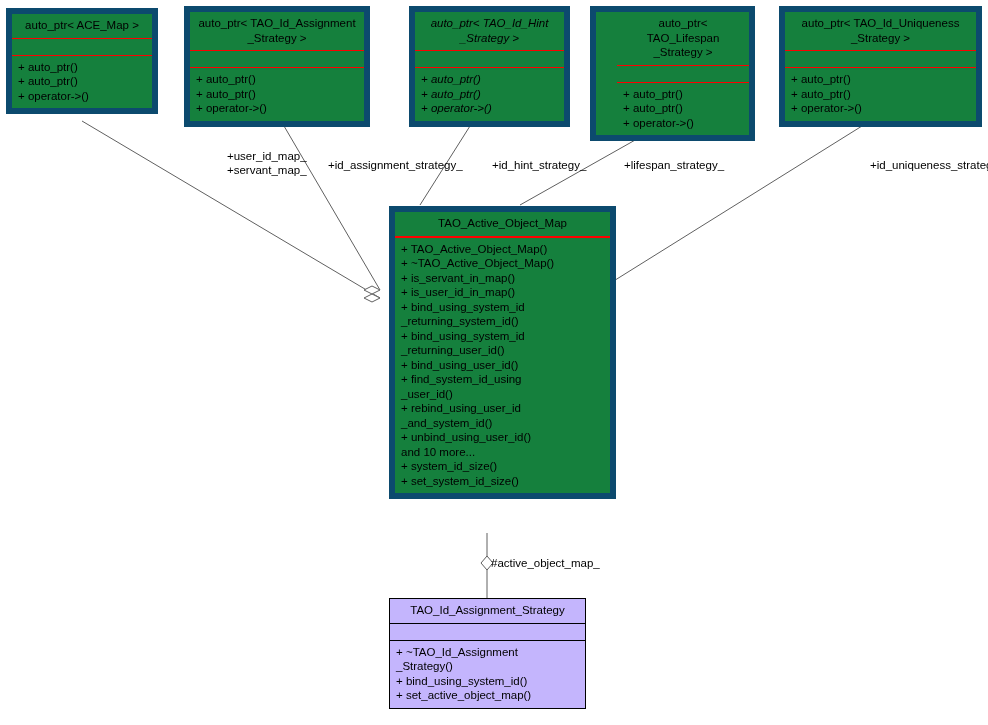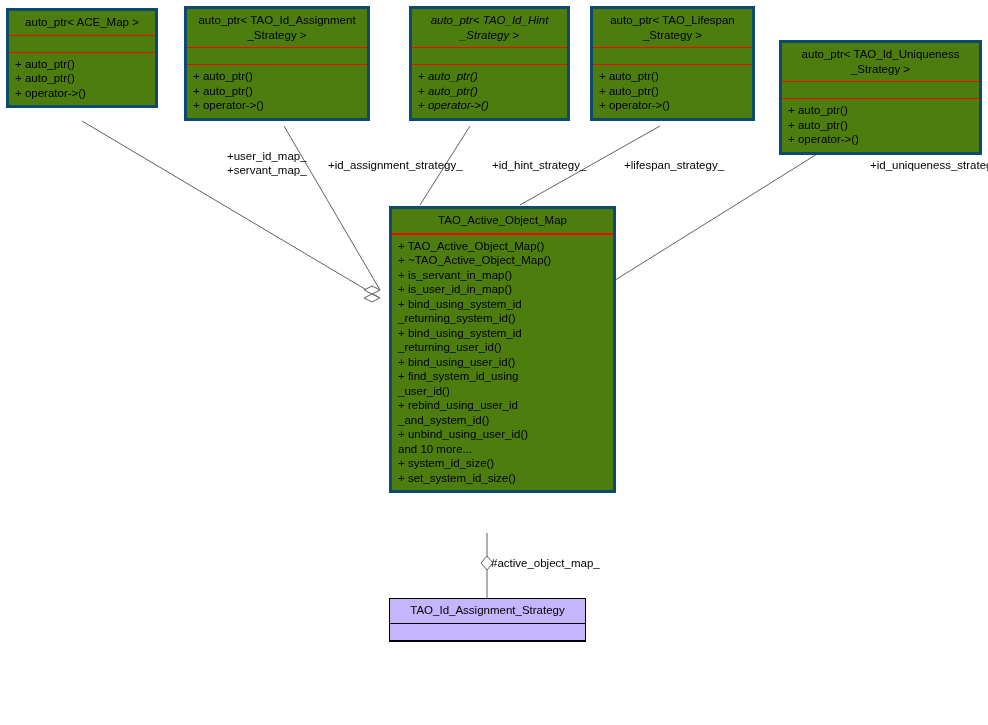--- a/index.html
+++ b/index.html
@@ -21,22 +21,22 @@
     position: absolute;
     left: 0;
     top: 0;
     width: 988px;
     height: 725px;
     pointer-events: none;
   }
   .node {
     position: absolute;
     box-sizing: border-box;
-    border: 3px solid #0c4a6e;
-    background: #4d7c0f;
+    border: 6px solid #0c4a6e;
+    background: #15803d;
     font-size: 11.5px;
     line-height: 14.5px;
     color: #000000;
   }
   .node.gray {
     border: 1px solid #000000;
     background: #c4b5fd;
   }
   .node .title {
     text-align: center;
@@ -116,32 +116,32 @@
     <div class="title">auto_ptr&lt; TAO_Id_Hint
 _Strategy &gt;</div>
     <div class="sep"></div>
     <div class="section empty"></div>
     <div class="sep"></div>
     <div class="section">+ auto_ptr()
 + auto_ptr()
 + operator-&gt;()</div>
   </div>
 
-  <div class="node" style="left:590px; top:6px; width:165px;">
+  <div class="node" style="left:590px; top:6px; width:165px;padding-left:21px;">
     <div class="title">auto_ptr&lt; TAO_Lifespan
 _Strategy &gt;</div>
     <div class="sep"></div>
     <div class="section empty"></div>
     <div class="sep"></div>
     <div class="section">+ auto_ptr()
 + auto_ptr()
 + operator-&gt;()</div>
   </div>
 
-  <div class="node" style="left:779px; top:6px; width:203px;margin-top:34px;">
+  <div class="node" style="left:779px; top:6px; width:203px;">
     <div class="title">auto_ptr&lt; TAO_Id_Uniqueness
 _Strategy &gt;</div>
     <div class="sep"></div>
     <div class="section empty"></div>
     <div class="sep"></div>
     <div class="section">+ auto_ptr()
 + auto_ptr()
 + operator-&gt;()</div>
   </div>
 
@@ -166,20 +166,24 @@
 and 10 more...
 + system_id_size()
 + set_system_id_size()</div>
   </div>
 
   <div class="node gray" style="left:389px; top:598px; width:197px;">
     <div class="title">TAO_Id_Assignment_Strategy</div>
     <div class="sep"></div>
     <div class="section empty"></div>
     <div class="sep"></div>
+    <div class="section">+ ~TAO_Id_Assignment
+_Strategy()
++ bind_using_system_id()
++ set_active_object_map()</div>
   </div>
 
   <div class="edge-label" style="left:227px; top:150px;">+user_id_map_
 +servant_map_</div>
   <div class="edge-label" style="left:328px; top:159px;">+id_assignment_strategy_</div>
   <div class="edge-label" style="left:492px; top:159px;">+id_hint_strategy_</div>
   <div class="edge-label" style="left:624px; top:159px;">+lifespan_strategy_</div>
   <div class="edge-label" style="left:830px; top:159px;margin-left:40px;">+id_uniqueness_strategy_</div>
   <div class="edge-label" style="left:491px; top:557px;">#active_object_map_</div>
 

